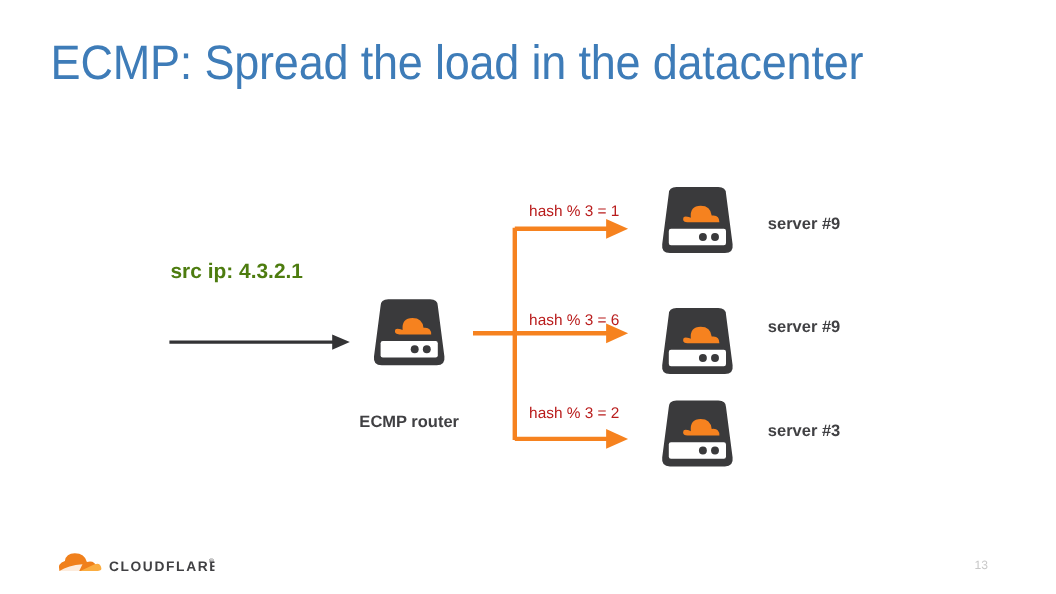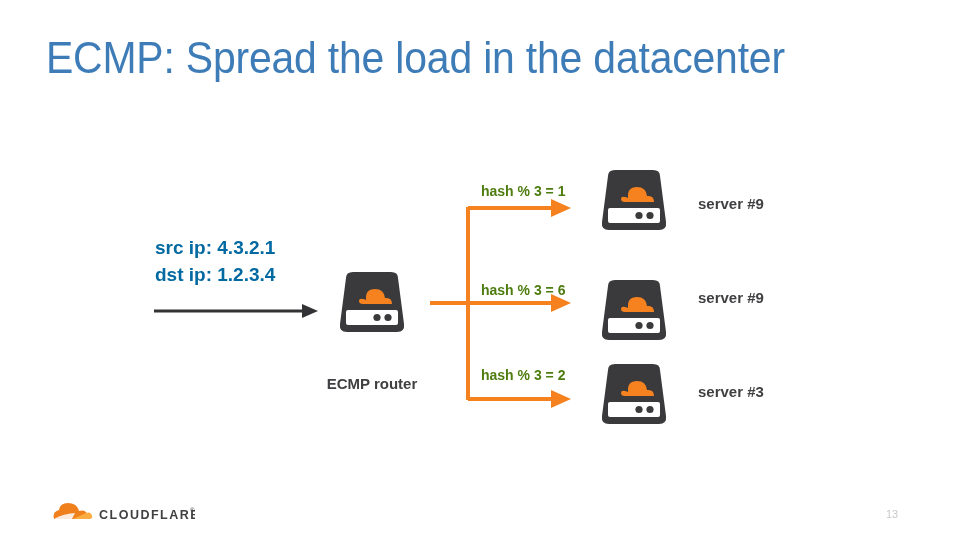--- a/index.html
+++ b/index.html
@@ -24,21 +24,21 @@
     transform:scaleX(0.93);
     transform-origin:left center;
   }
 
   
   .packet-text {
     position:absolute;
     left:155px; top:235px;
     font-size:19px;
     font-weight:bold;
-    color:#0369a1;
+    color:#4d7c0f;
     line-height:1.42;
     white-space:nowrap;
   }
 
   
   .ingress-arrow {
     position:absolute;
     left:152px; top:300px;
     width:170px; height:22px;
   }
@@ -69,22 +69,22 @@
     white-space:nowrap;
   }
   .router-label { left:318px; top:375px; width:108px; text-align:center; }
   .srv-label1 { left:698px; top:195px; }
   .srv-label2 { left:698px; top:289px; }
   .srv-label3 { left:698px; top:383px; }
 
   .hash-label {
     position:absolute;
     font-size:14px;
-    font-weight:bold;
-    color:#4d7c0f;
+    font-weight:normal;
+    color:#b91c1c;
     white-space:nowrap;
   }
   .hash1 { left:481px; top:183px; }
   .hash2 { left:481px; top:282px; }
   .hash3 { left:481px; top:367px; }
 
   
   .cf-logo {
     position:absolute;
     left:50px; top:500px;
@@ -100,21 +100,20 @@
 </style>
 </head>
 <body>
 
 <div class="slide">
 
   <div class="title">ECMP: Spread the load in the datacenter</div>
 
   <div class="packet-text">
     <div>src ip: 4.3.2.1</div>
-    <div>dst ip: 1.2.3.4</div>
   </div>
 
   <svg class="ingress-arrow" viewBox="0 0 170 22">
     <line x1="2" y1="11" x2="152" y2="11" stroke="#333335" stroke-width="3"></line>
     <polygon points="150,4 166,11 150,18" fill="#333335"></polygon>
   </svg>
 
   <svg class="fanout" viewBox="0 0 160 215">
 
     <line x1="5" y1="108" x2="45" y2="108" stroke="#F6821F" stroke-width="4"></line>

